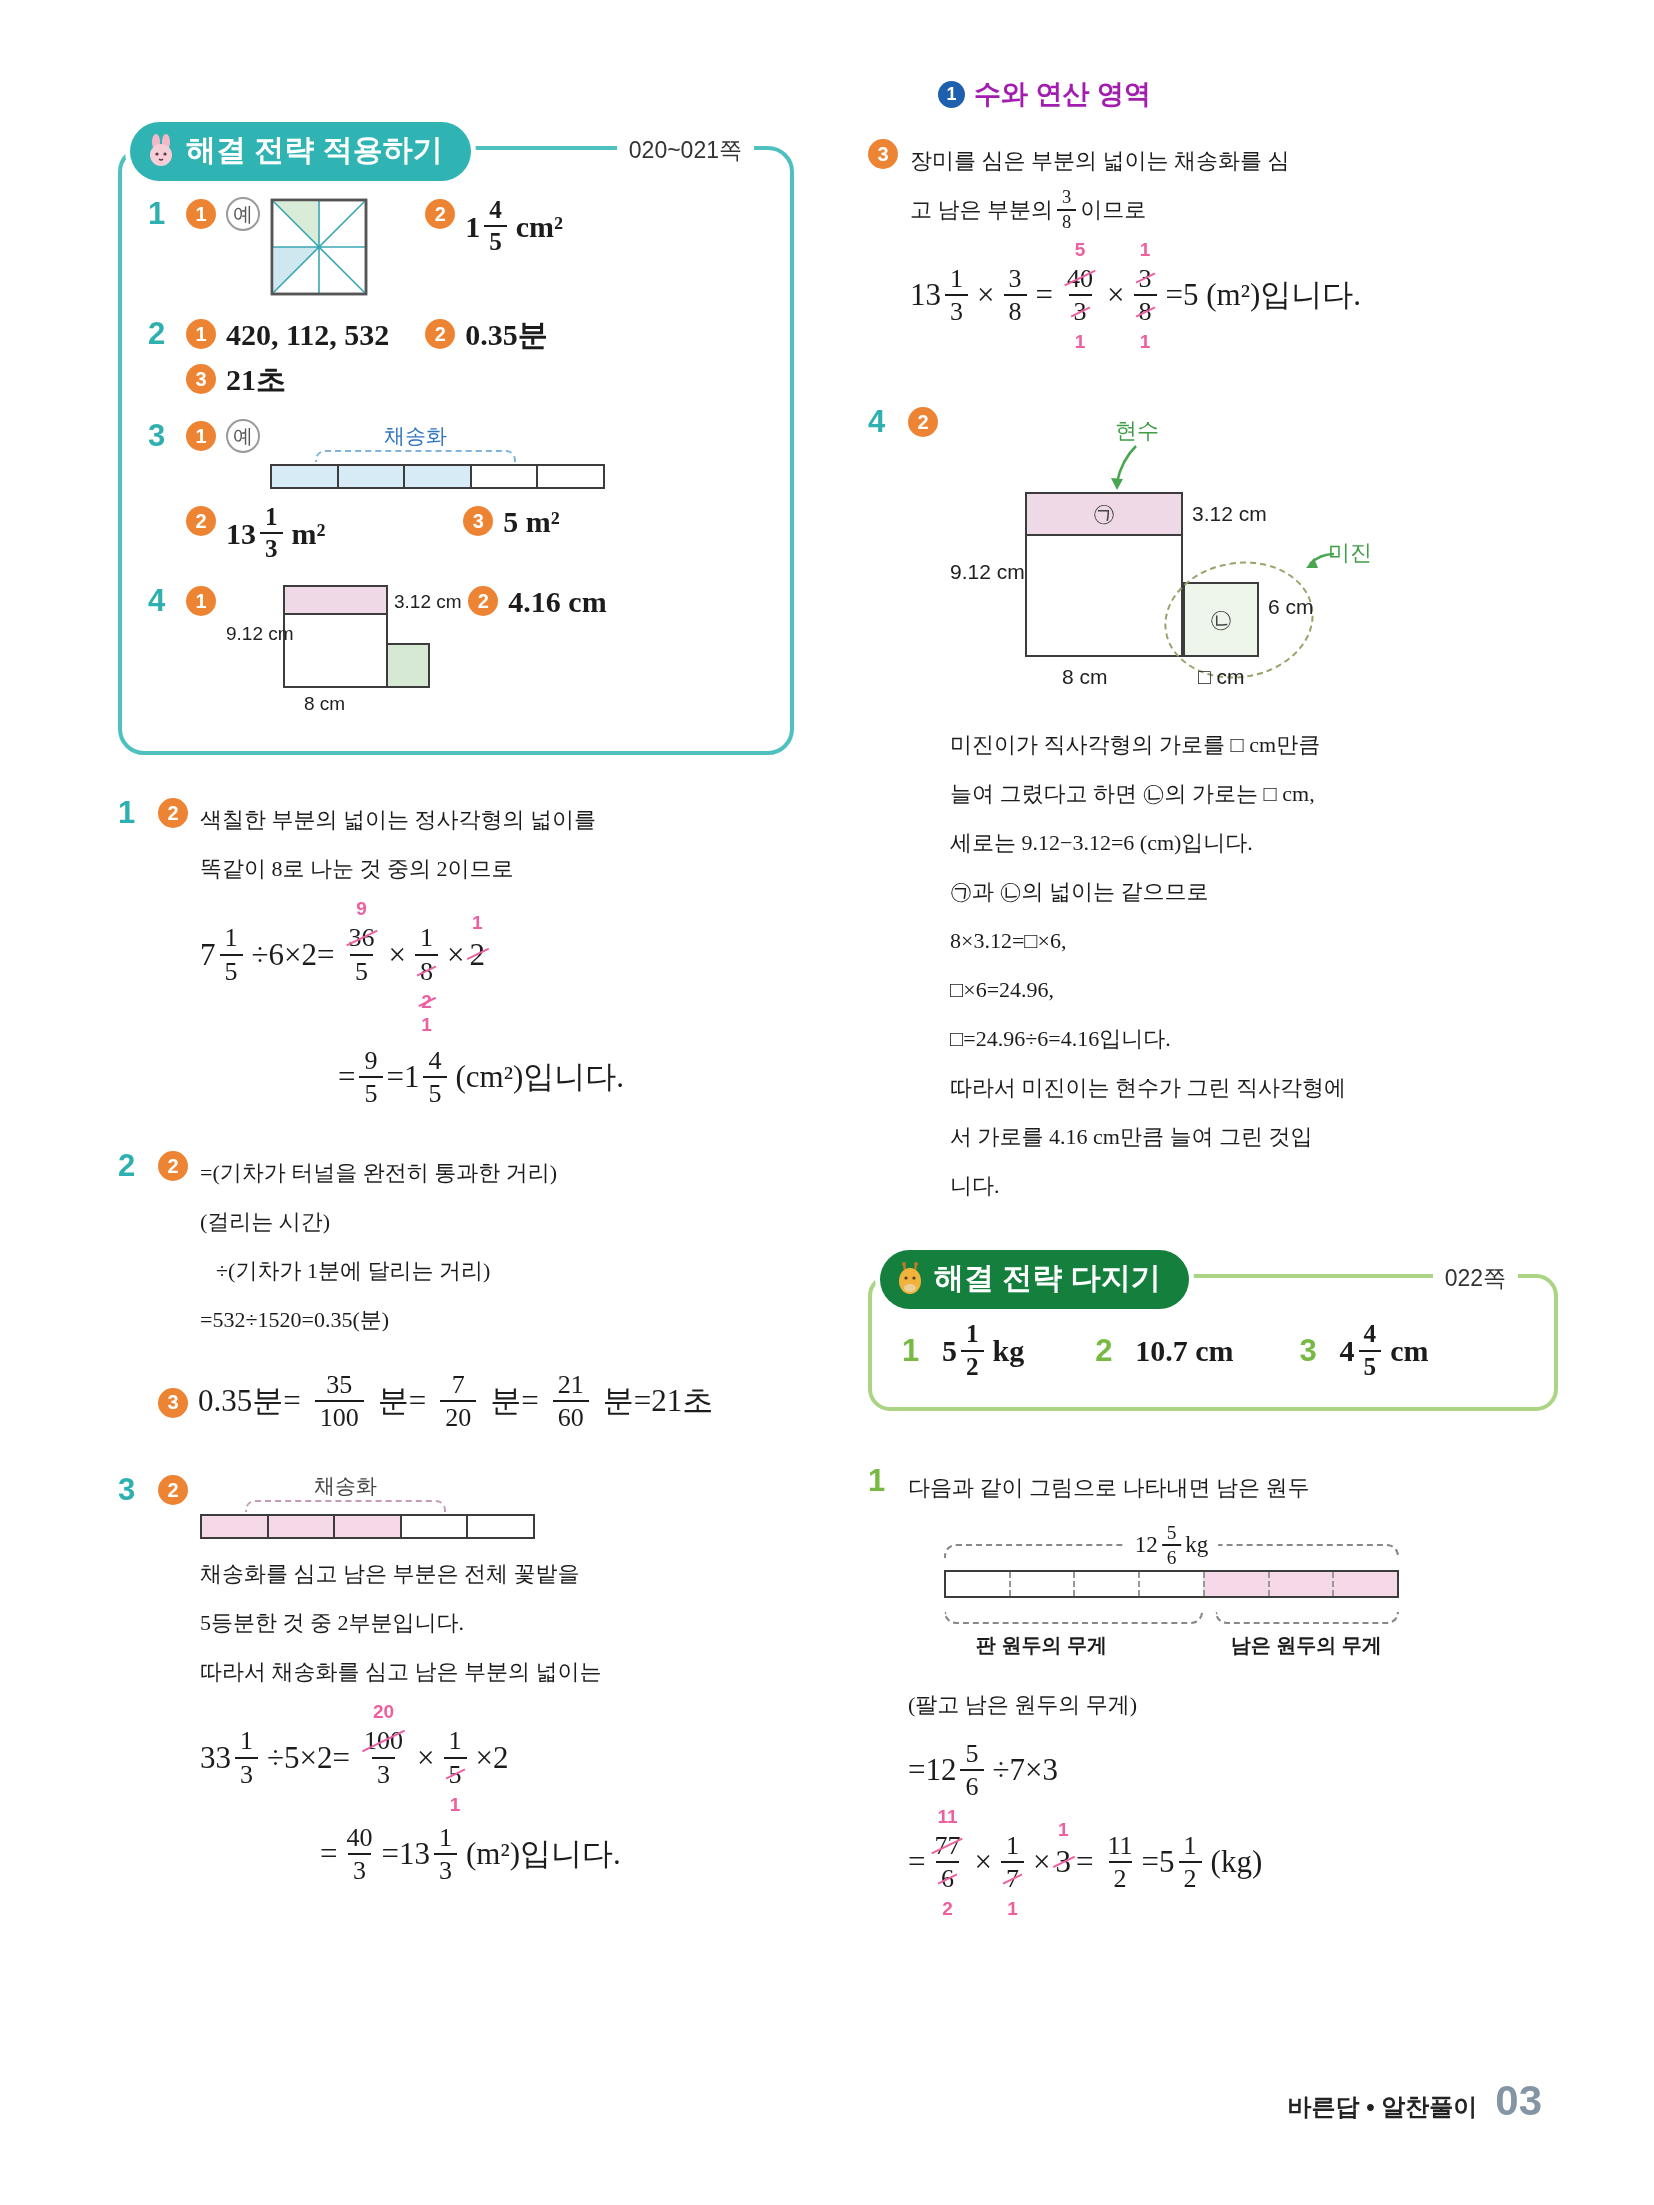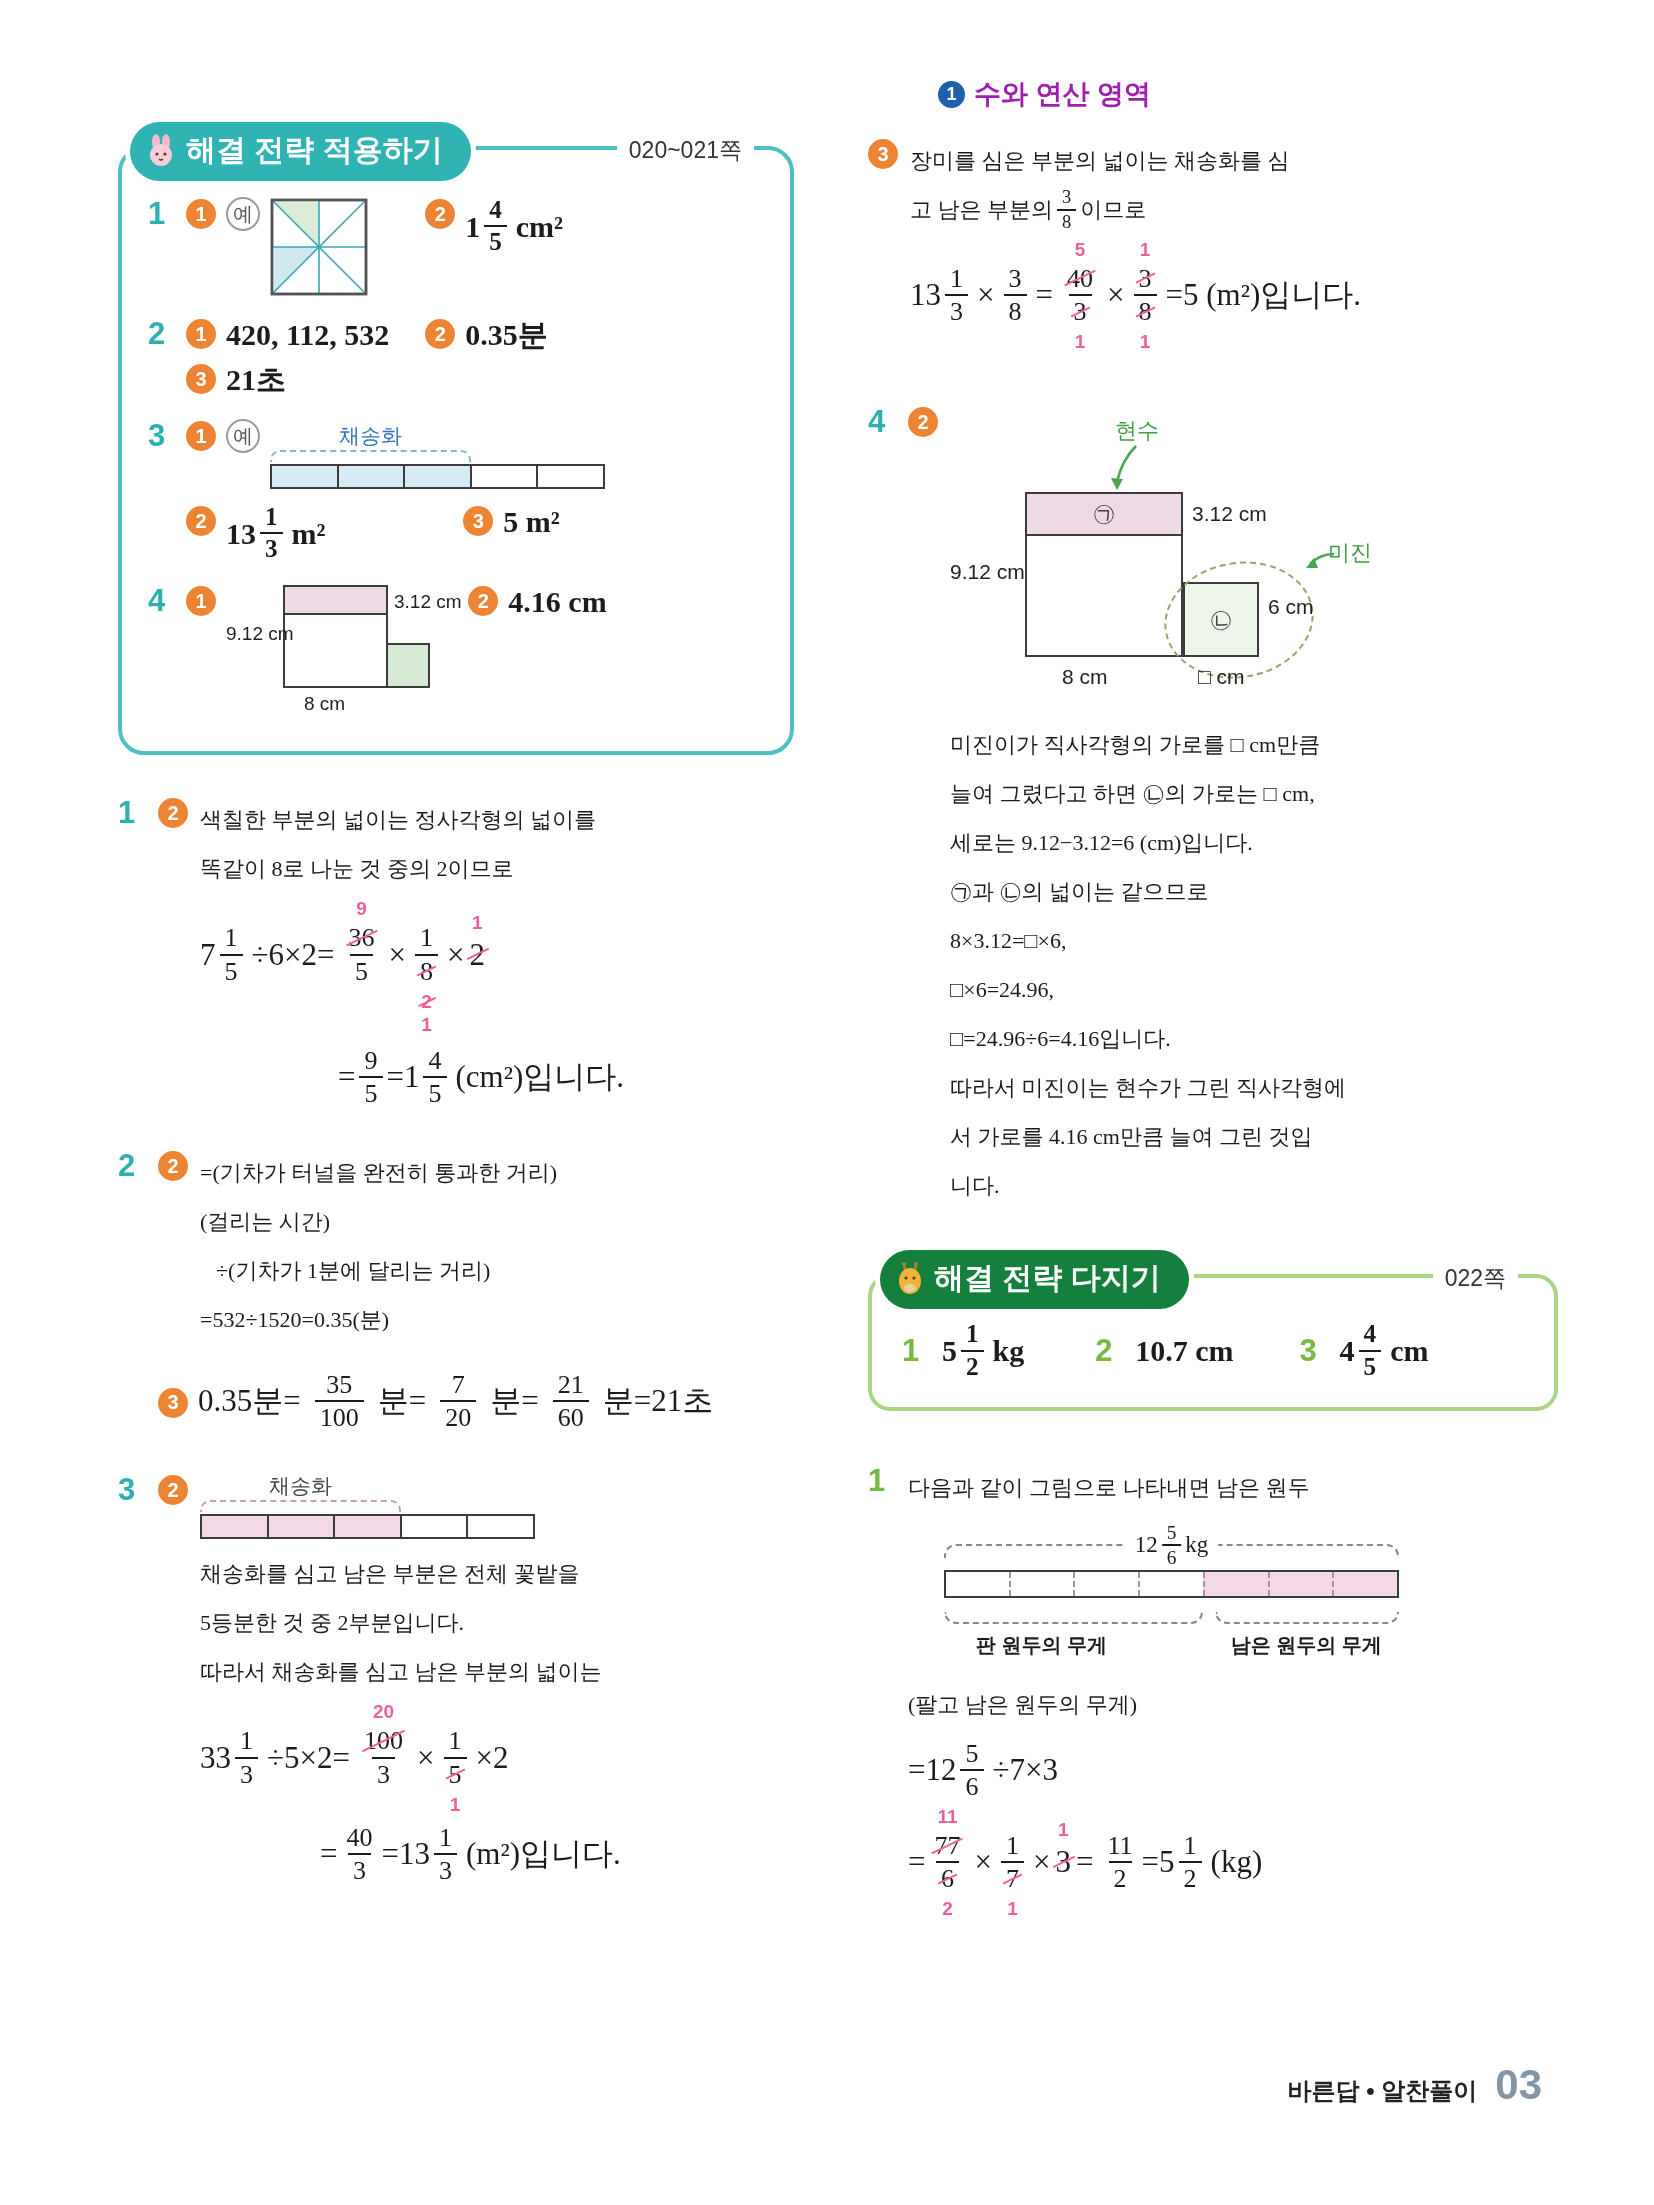--- a/index.html
+++ b/index.html
@@ -65,21 +65,21 @@
   .has-bot{margin-bottom:34px;}
   .has-bot2{margin-bottom:60px;}
 
   .tl{font-size:22px;line-height:49px;}
   .sec{display:flex;gap:12px;margin-top:40px;align-items:flex-start;}
   .sec .body{flex:1;min-width:0;}
 
   
   .bar-wrap{width:335px;margin:4px 0 2px 0;}
   .brk{position:relative;height:12px;border:2px dashed #7fb2dd;border-bottom:none;
-       border-radius:10px 10px 0 0;width:60%;margin-bottom:2px;margin-top:28px;}
+       border-radius:10px 10px 0 0;width:60%;margin-bottom:2px;margin-top:28px;margin-left:45px;}
   .brk.pink{border-color:#c79ab8;}
   .blab{position:absolute;top:-30px;left:50%;transform:translateX(-50%);font-size:21px;
         color:#2f74c0;font-family:"Liberation Sans",sans-serif;white-space:nowrap;}
   .blab.dark{color:#444;}
   .bar{display:flex;width:100%;height:25px;border:2px solid #3c3c3c;background:#fff;}
   .bar .c{flex:1;border-left:2px solid #3c3c3c;}
   .bar .c:first-child{border-left:none;}
   .fill-b{background:#d7ebf7;}
   .fill-p{background:#f6d9e9;}
 
@@ -133,21 +133,21 @@
   .brkr{position:absolute;top:86px;left:59.5%;right:0;height:12px;border:2px dashed #888;
         border-top:none;border-radius:0 0 12px 12px;}
   .wll{position:absolute;top:106px;left:7%;font-size:20px;font-weight:700;}
   .wlr{position:absolute;top:106px;left:63%;font-size:20px;font-weight:700;}
 
   
   .drow{display:flex;align-items:center;gap:12px;}
   .dgap{width:42px;}
 
   
-  .footer{position:absolute;right:112px;bottom:96px;display:flex;align-items:baseline;gap:18px;}
+  .footer{position:absolute;right:112px;bottom:80px;display:flex;align-items:baseline;gap:18px;}
   .fbrand{font-size:24px;font-weight:700;color:#222;font-family:"Liberation Sans",sans-serif;}
   .fpage{font-size:42px;font-weight:800;color:#8496a5;font-family:"Liberation Sans",sans-serif;}
 
   .sq{flex:none;margin-top:2px;}
 </style>
 </head>
 <body>
 
 <div class="page">
 

